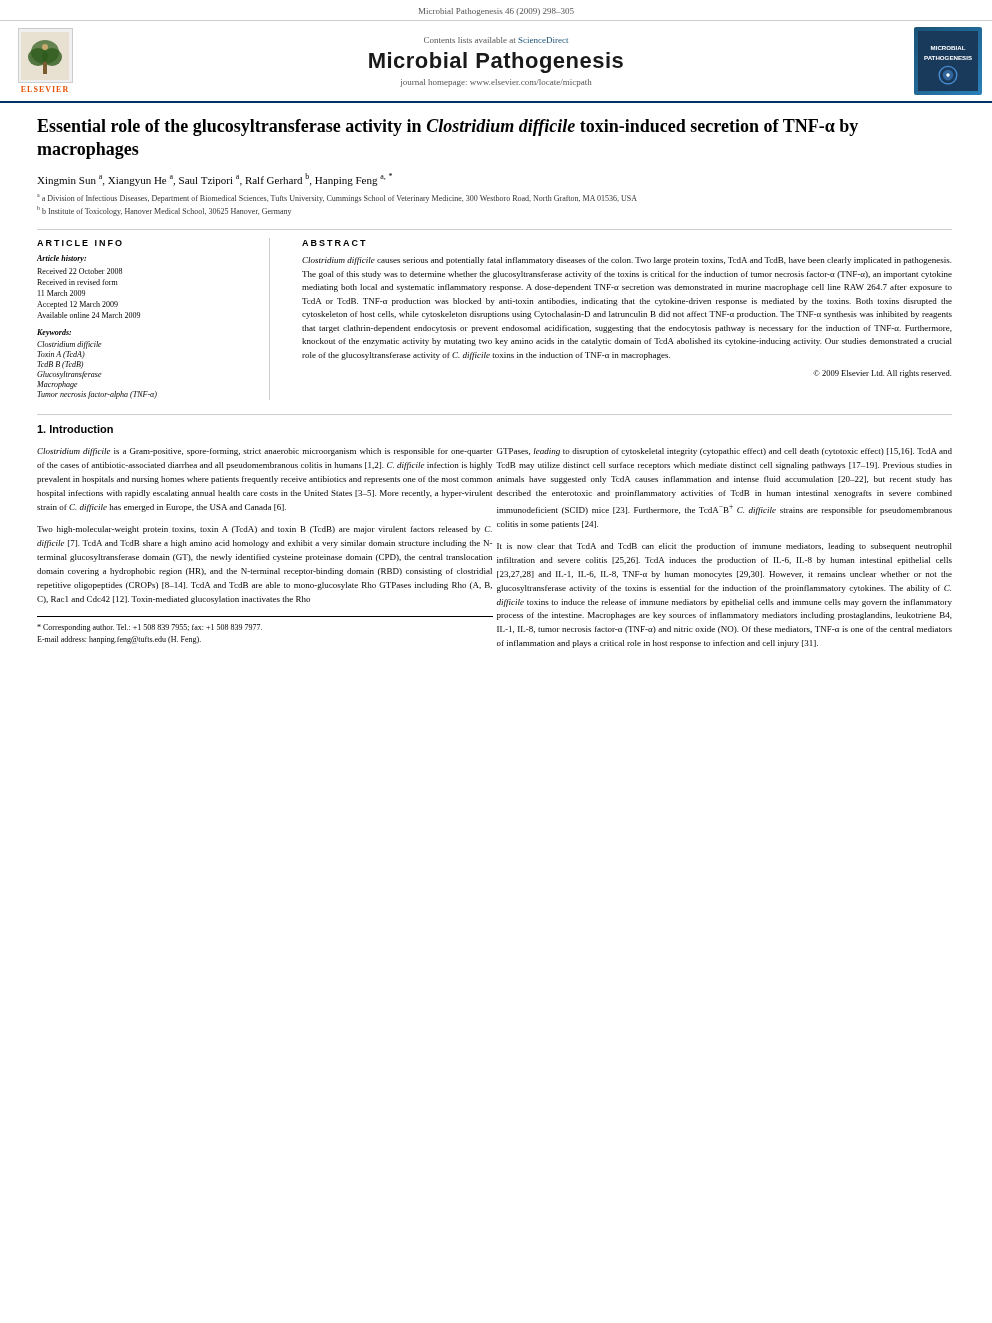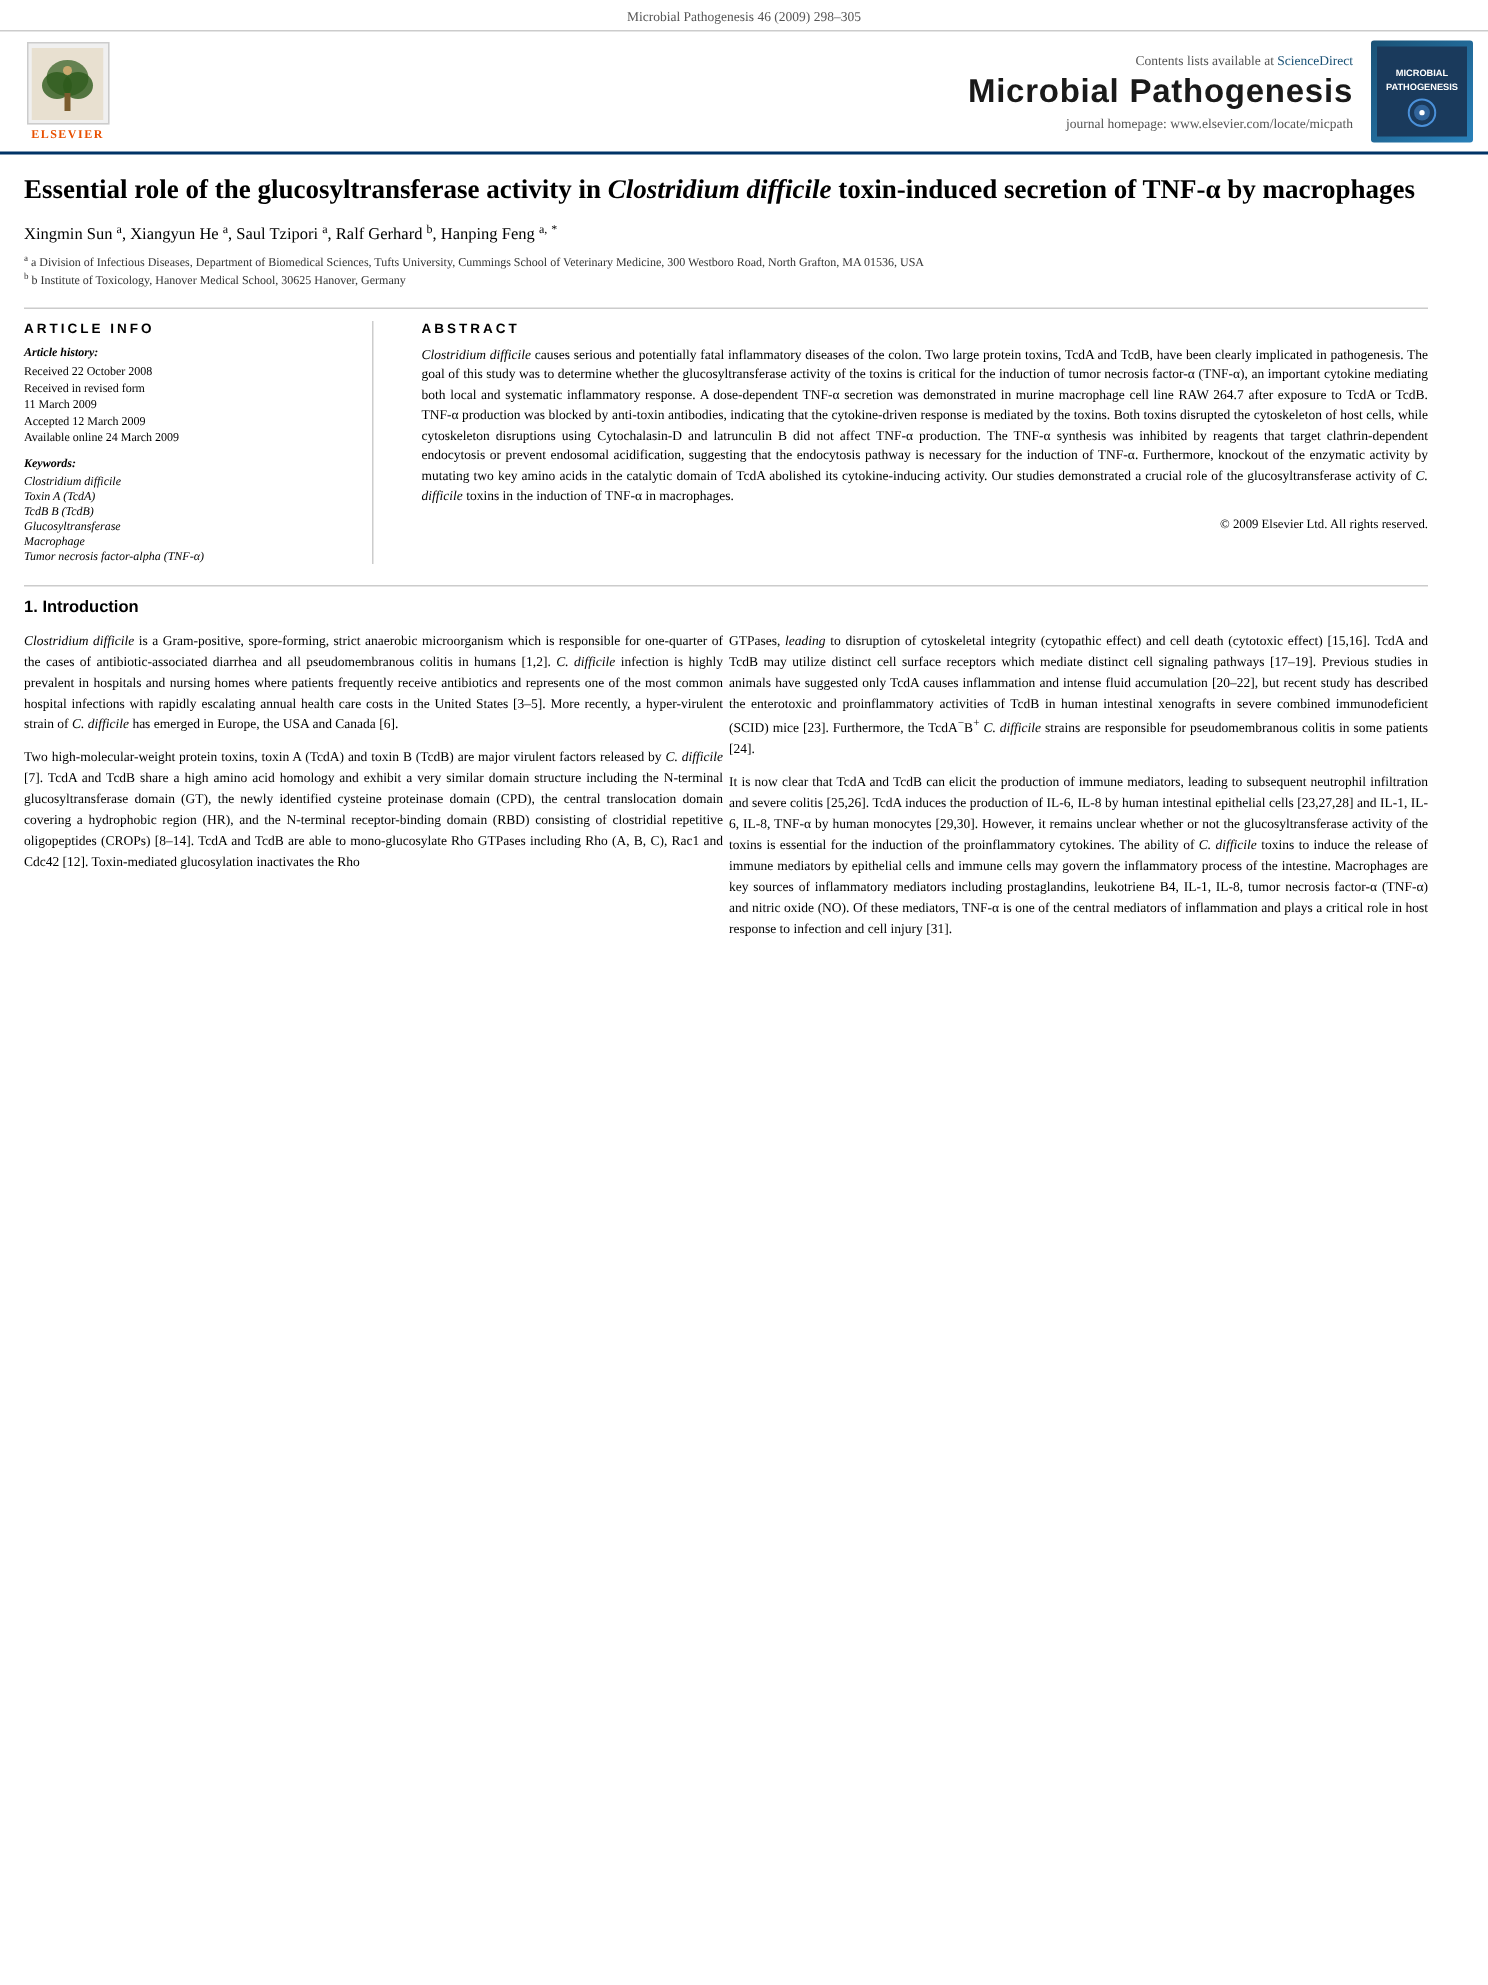--- a/index.html
+++ b/index.html
@@ -28,21 +28,21 @@
       border-bottom: 2px solid #003366;
       padding: 6px 10px;
       gap: 10px;
     }
     .banner-logo-left {
       width: 70px;
       flex-shrink: 0;
     }
     .banner-center {
       flex: 1;
-      text-align: right;
+      text-align: center;
     }
     .banner-sciencedirect {
       font-size: 9px;
       color: #555;
       margin-bottom: 3px;
     }
     .banner-sciencedirect a {
       color: #1a5276;
       text-decoration: none;
     }
@@ -101,21 +101,21 @@
       color: white;
       font-size: 7px;
       font-weight: bold;
       text-align: center;
       padding: 4px;
       border-radius: 2px;
     }
 
     
     .main-content {
-      padding: 12px 40px 20px 16px;
+      padding: 12px 40px 20px 37px;
     }
 
     
     .article-title {
       font-size: 18px;
       font-weight: bold;
       margin-bottom: 10px;
       line-height: 1.3;
     }
     .article-title em {
@@ -383,20 +383,24 @@
 
   <div class="body-columns">
     <div class="body-left">
       <p class="body-paragraph">
         <em>Clostridium difficile</em> is a Gram-positive, spore-forming, strict anaerobic microorganism which is responsible for one-quarter of the cases of antibiotic-associated diarrhea and all pseudomembranous colitis in humans [1,2]. <em>C. difficile</em> infection is highly prevalent in hospitals and nursing homes where patients frequently receive antibiotics and represents one of the most common hospital infections with rapidly escalating annual health care costs in the United States [3–5]. More recently, a hyper-virulent strain of <em>C. difficile</em> has emerged in Europe, the USA and Canada [6].
       </p>
       <p class="body-paragraph">
         Two high-molecular-weight protein toxins, toxin A (TcdA) and toxin B (TcdB) are major virulent factors released by <em>C. difficile</em> [7]. TcdA and TcdB share a high amino acid homology and exhibit a very similar domain structure including the N-terminal glucosyltransferase domain (GT), the newly identified cysteine proteinase domain (CPD), the central translocation domain covering a hydrophobic region (HR), and the N-terminal receptor-binding domain (RBD) consisting of clostridial repetitive oligopeptides (CROPs) [8–14]. TcdA and TcdB are able to mono-glucosylate Rho GTPases including Rho (A, B, C), Rac1 and Cdc42 [12]. Toxin-mediated glucosylation inactivates the Rho
       </p>
 
+      <div class="footnote-area">
+        <div>* Corresponding author. Tel.: +1 508 839 7955; fax: +1 508 839 7977.</div>
+        <div>E-mail address: hanping.feng@tufts.edu (H. Feng).</div>
+      </div>
     </div>
 
     <div class="body-right">
       <p class="body-paragraph">
         GTPases, <span style="font-style:italic;">leading</span> to disruption of cytoskeletal integrity (cytopathic effect) and cell death (cytotoxic effect) [15,16]. TcdA and TcdB may utilize distinct cell surface receptors which mediate distinct cell signaling pathways [17–19]. Previous studies in animals have suggested only TcdA causes inflammation and intense fluid accumulation [20–22], but recent study has described the enterotoxic and proinflammatory activities of TcdB in human intestinal xenografts in severe combined immunodeficient (SCID) mice [23]. Furthermore, the TcdA<sup>−</sup>B<sup>+</sup> <em>C. difficile</em> strains are responsible for pseudomembranous colitis in some patients [24].
       </p>
       <p class="body-paragraph">
         It is now clear that TcdA and TcdB can elicit the production of immune mediators, leading to subsequent neutrophil infiltration and severe colitis [25,26]. TcdA induces the production of IL-6, IL-8 by human intestinal epithelial cells [23,27,28] and IL-1, IL-6, IL-8, TNF-α by human monocytes [29,30]. However, it remains unclear whether or not the glucosyltransferase activity of the toxins is essential for the induction of the proinflammatory cytokines. The ability of <em>C. difficile</em> toxins to induce the release of immune mediators by epithelial cells and immune cells may govern the inflammatory process of the intestine. Macrophages are key sources of inflammatory mediators including prostaglandins, leukotriene B4, IL-1, IL-8, tumor necrosis factor-α (TNF-α) and nitric oxide (NO). Of these mediators, TNF-α is one of the central mediators of inflammation and plays a critical role in host response to infection and cell injury [31].
       </p>
     </div>

